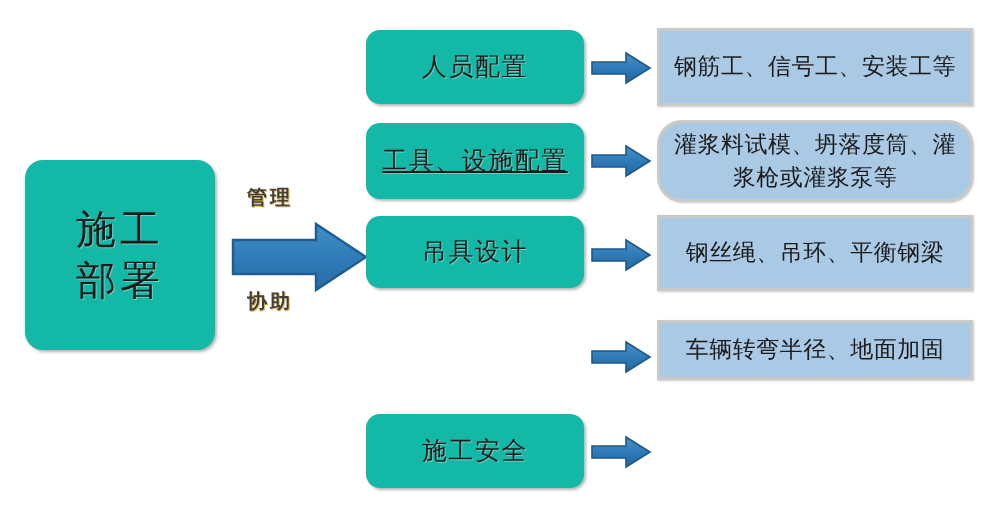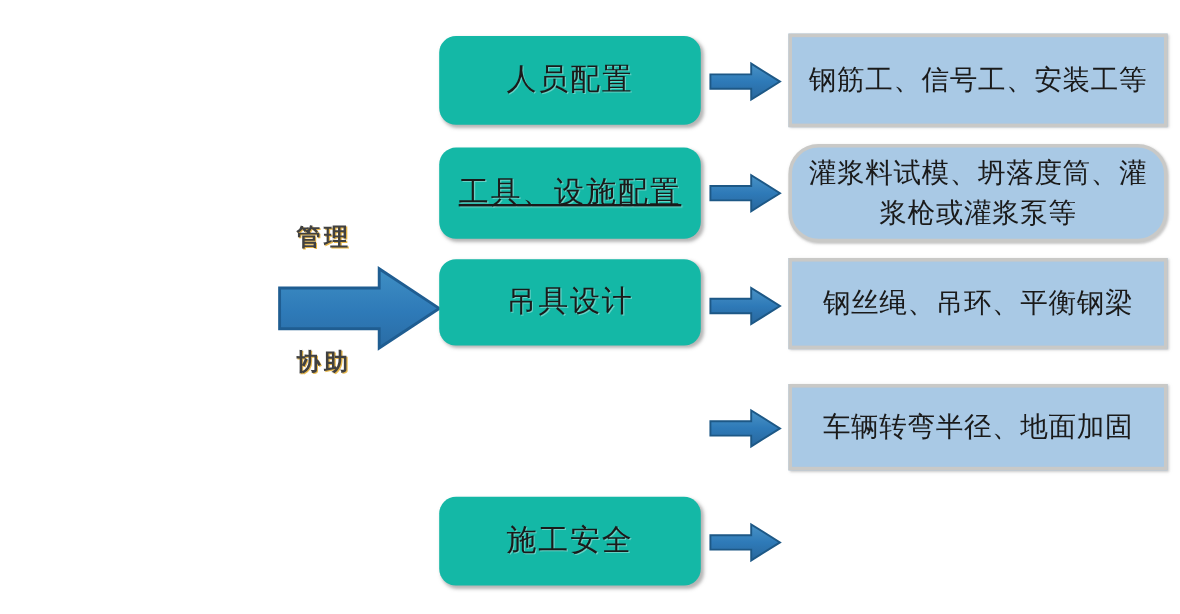--- a/index.html
+++ b/index.html
@@ -73,20 +73,23 @@
   .arrow{position:absolute;}
   .arrow svg{display:block;}
   #main-arrow{left:230px;top:220px;}
   .row-arrow{width:62px;height:34px;}
 </style>
 </head>
 <body>
 
 <div id="canvas">
 
+  <div class="node" id="root-node">
+    <span class="lbl"><span>施工</span><br><span>部署</span></span>
+  </div>
 
   <div class="edge-label" id="edge-label-manage">管理</div>
   <div class="edge-label" id="edge-label-assist">协助</div>
 
   <div class="arrow" id="main-arrow">
     <svg width="140" height="74" viewBox="0 0 140 74">
       <defs>
         <linearGradient id="bigArrowGrad" x1="0" y1="0" x2="0" y2="1">
           <stop offset="0%" stop-color="#3f8fc4"></stop>
           <stop offset="55%" stop-color="#2e7ab8"></stop>
@@ -159,21 +162,21 @@
       <defs>
         <linearGradient id="rowGrad3" x1="0" y1="0" x2="0" y2="1">
           <stop offset="0%" stop-color="#4a93c6"></stop>
           <stop offset="50%" stop-color="#2e7ab8"></stop>
           <stop offset="100%" stop-color="#29679d"></stop>
         </linearGradient>
       </defs>
       <polygon points="2,11 36,11 36,2 60,17 36,32 36,23 2,23" fill="url(#rowGrad3)" stroke="#1d5886" stroke-width="1.6" stroke-linejoin="miter"></polygon>
     </svg>
   </div>
-  <div class="leaf" style="left:657px;top:320px;height:72px;">
+  <div class="leaf" style="left:657px;top:320px;height:60px;">
     <span class="lbl">车辆转弯半径、地面加固</span>
   </div>
 
   <div class="node mid-node" style="left:366px;top:414px;height:74px;">
     <span class="lbl">施工安全</span>
   </div>
   <div class="arrow row-arrow" style="left:590px;top:435px;">
     <svg width="62" height="34" viewBox="0 0 62 34">
       <defs>
         <linearGradient id="rowGrad4" x1="0" y1="0" x2="0" y2="1">

